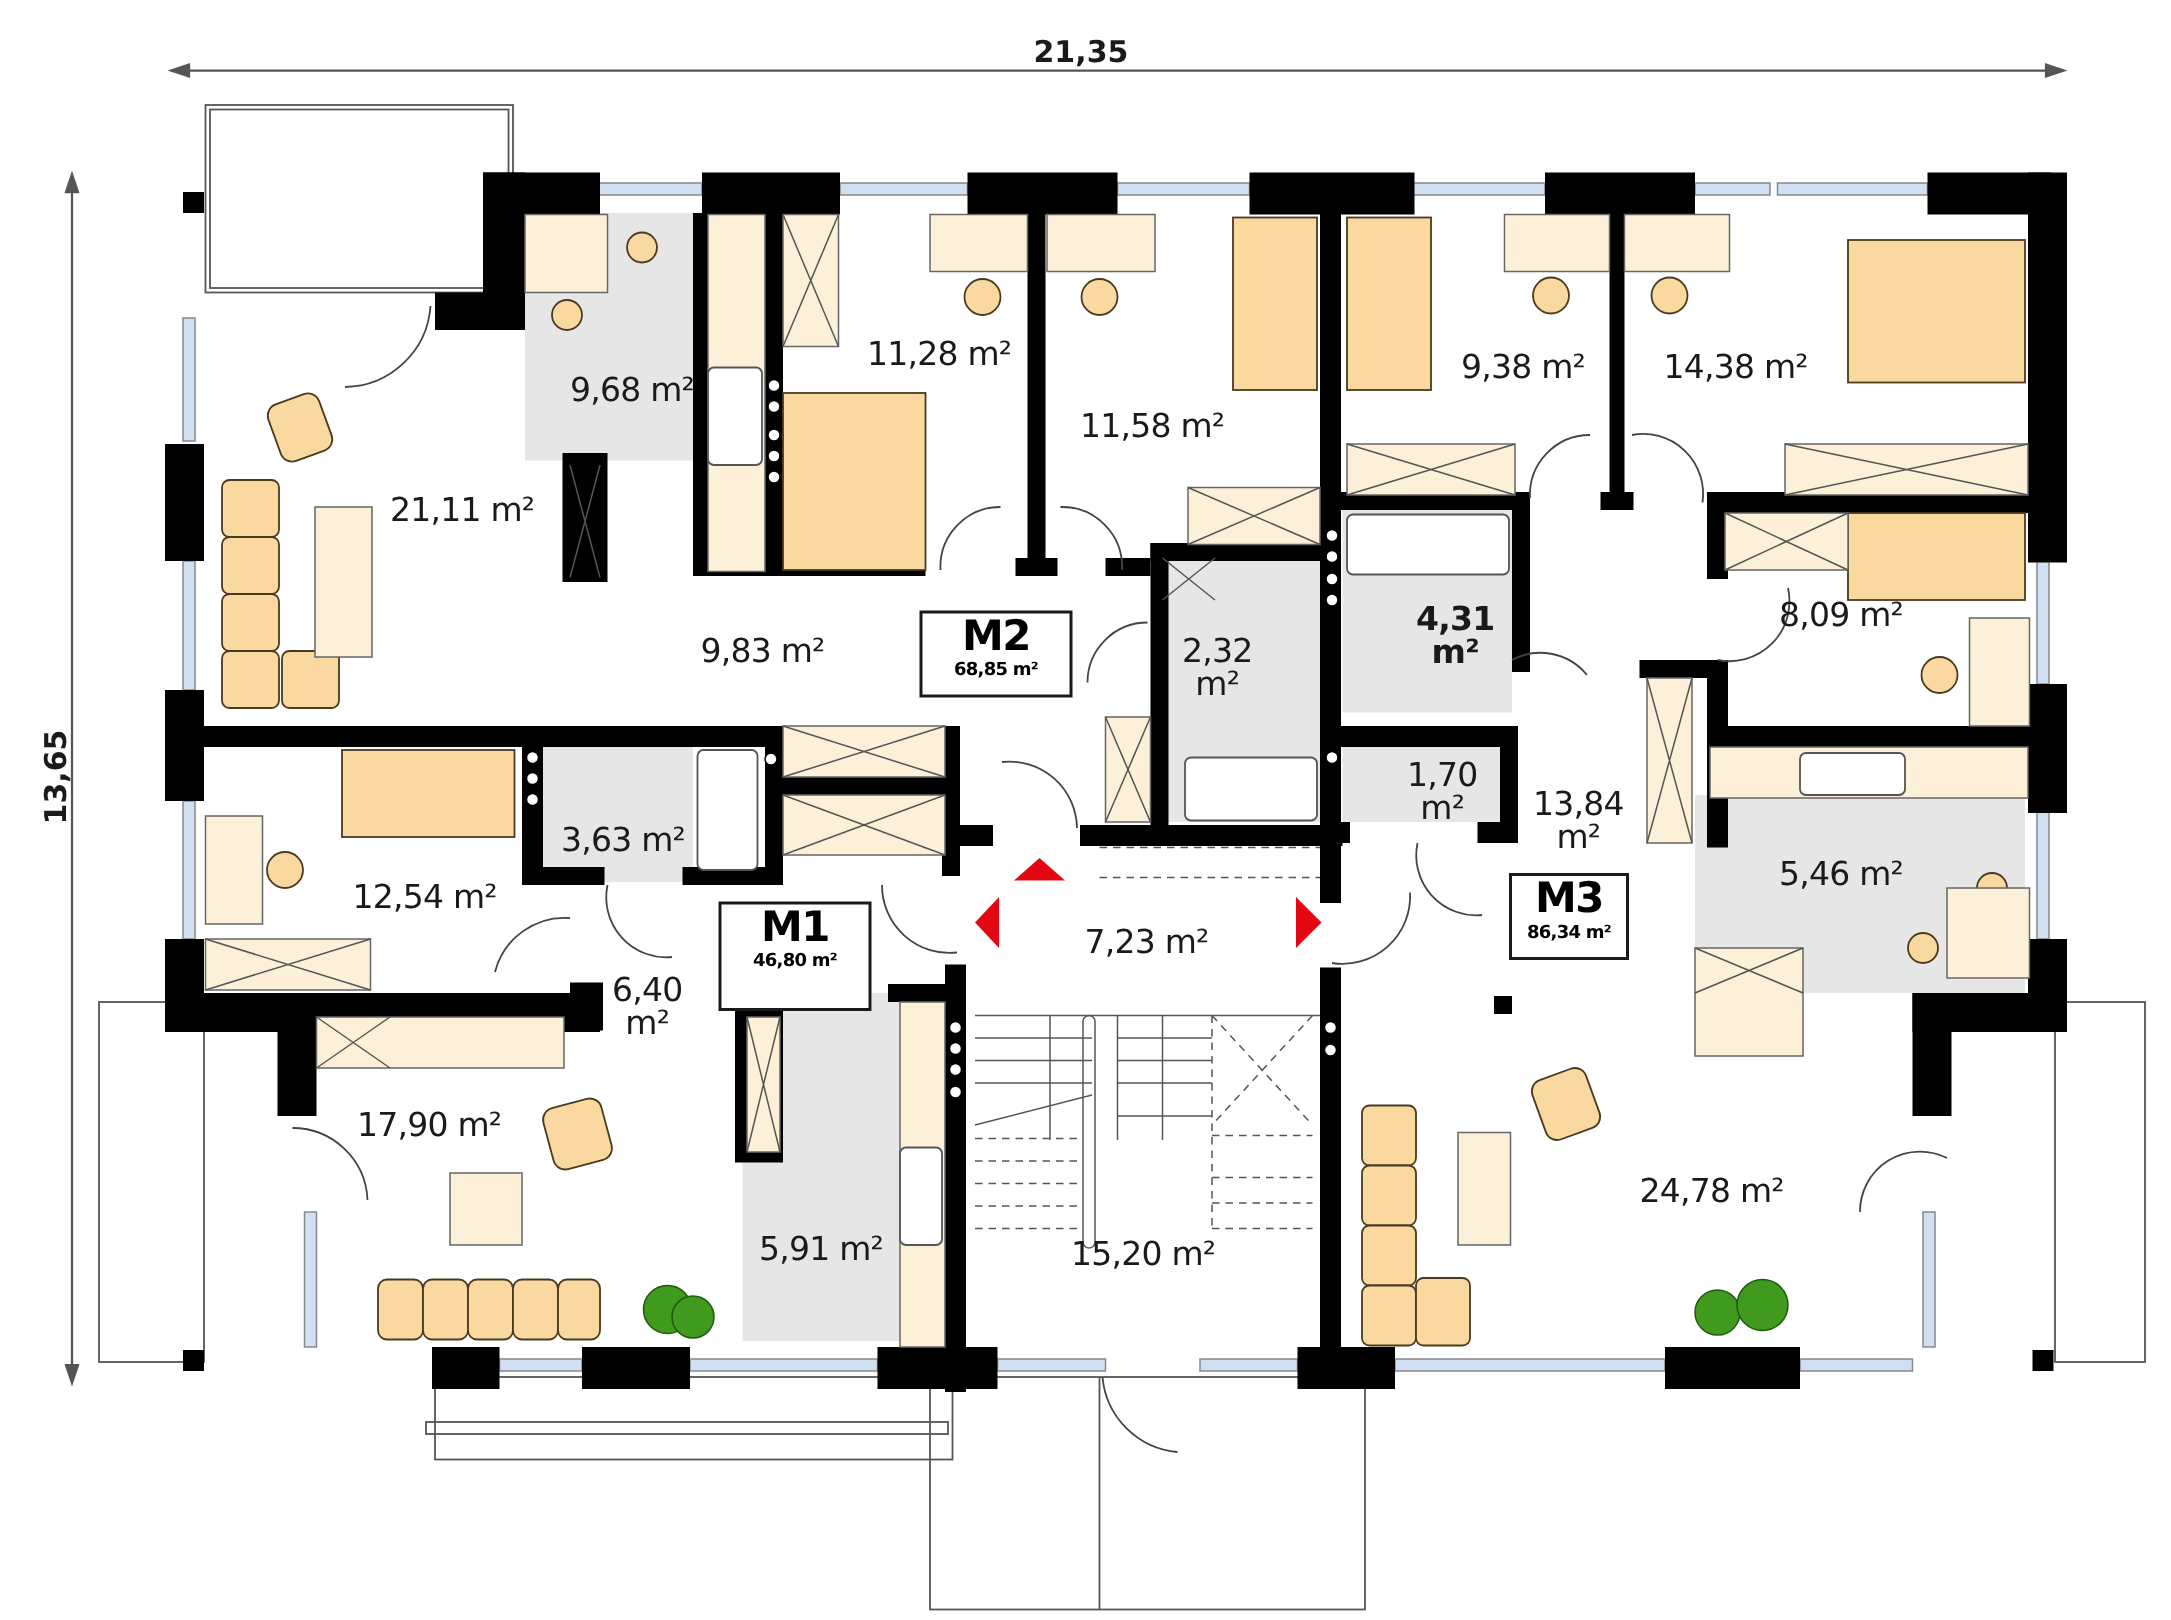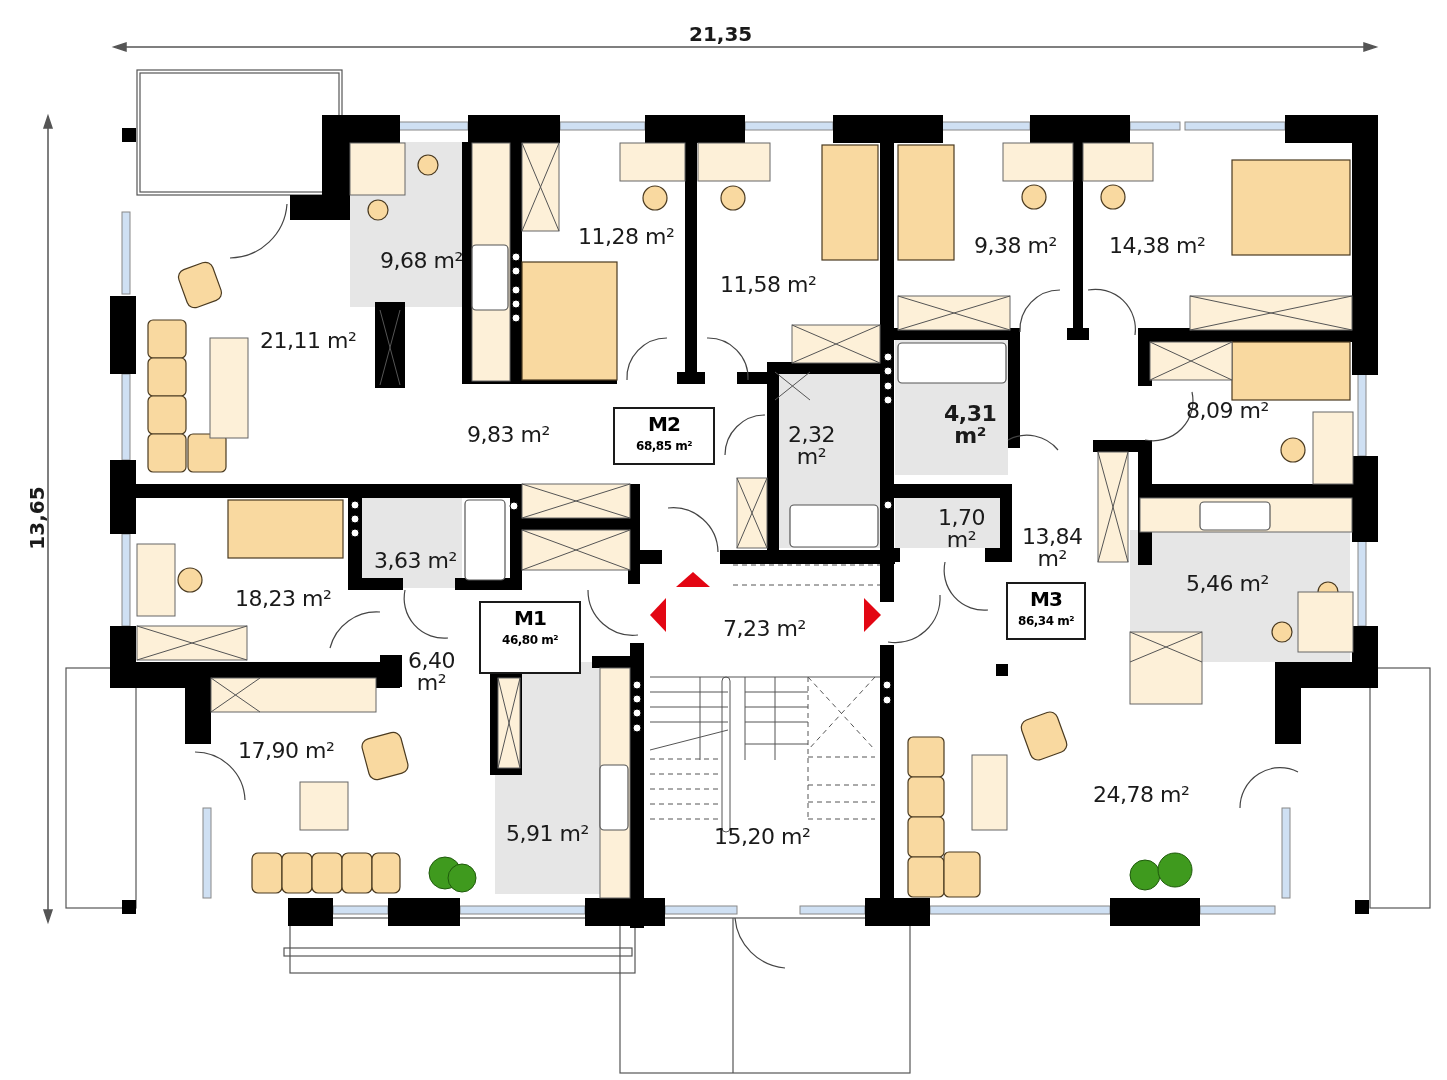--- a/index.html
+++ b/index.html
@@ -1,20 +1,20 @@
 <!DOCTYPE html>
 <html><head>
 <meta charset="utf-8">
 <style>
   html, body { margin: 0; padding: 0; background: #ffffff; }
   body { width: 1447px; height: 1080px; position: relative; overflow: hidden; font-family: "DejaVu Sans", sans-serif; }
   #plan { position: absolute; left: 0; top: 0; width: 1447px; height: 1080px; }
   .lbl { position: absolute; font-family: "DejaVu Sans", sans-serif; font-size: 22px; color: #1a1a1a; text-align: center; line-height: 22px; white-space: nowrap; letter-spacing: -0.5px; }
   .apt { position: absolute; border: 2px solid #1a1a1a; background: #fff; text-align: center; box-sizing: border-box; }
-  .apt .name { font-size: 20px; font-weight: bold; line-height: 26px; display: block; margin-top: 2px; letter-spacing: -1px; }
+  .apt .name { font-size: 28px; font-weight: bold; line-height: 26px; display: block; margin-top: 2px; letter-spacing: -1px; }
   .apt .area { font-size: 12px; font-weight: bold; line-height: 18px; display: block; letter-spacing: -0.5px; }
   .dim { position: absolute; font-size: 20px; font-weight: bold; color: #1a1a1a; }
   .dim.vert { transform: rotate(-90deg); transform-origin: center center; }
 </style>
 </head>
 <body>
 
 <svg id="plan" viewBox="0 0 1447 1080" xmlns="http://www.w3.org/2000/svg">
   <defs>
     <pattern id="xhatch" width="1" height="1"></pattern>
@@ -374,21 +374,21 @@
 <div class="lbl" style="left:938px;top:507px;">
   <div>1,70</div>
   <div>m²</div>
 </div>
 <div class="lbl" style="left:1022px;top:526px;">
   <div>13,84</div>
   <div>m²</div>
 </div>
 <div class="lbl" style="left:1186px;top:573px;">5,46 m²</div>
 <div class="lbl" style="left:1093px;top:784px;">24,78 m²</div>
-<div class="lbl" style="left:235px;top:588px;">18,23 m²</div>
+<div class="lbl" style="left:235px;top:588px;">12,54 m²</div>
 <div class="lbl" style="left:374px;top:550px;">3,63 m²</div>
 <div class="lbl" style="left:408px;top:650px;">
   <div>6,40</div>
   <div>m²</div>
 </div>
 <div class="lbl" style="left:238px;top:740px;">17,90 m²</div>
 <div class="lbl" style="left:506px;top:823px;">5,91 m²</div>
 <div class="lbl" style="left:723px;top:618px;">7,23 m²</div>
 <div class="lbl" style="left:714px;top:826px;">15,20 m²</div>
 

